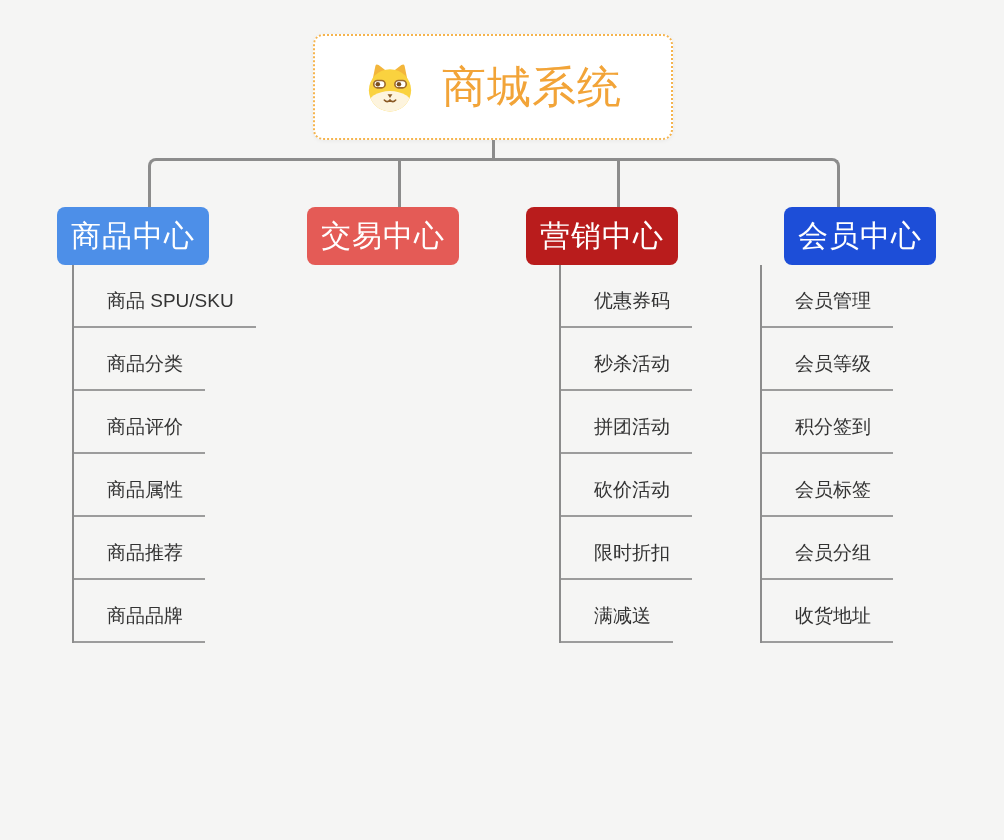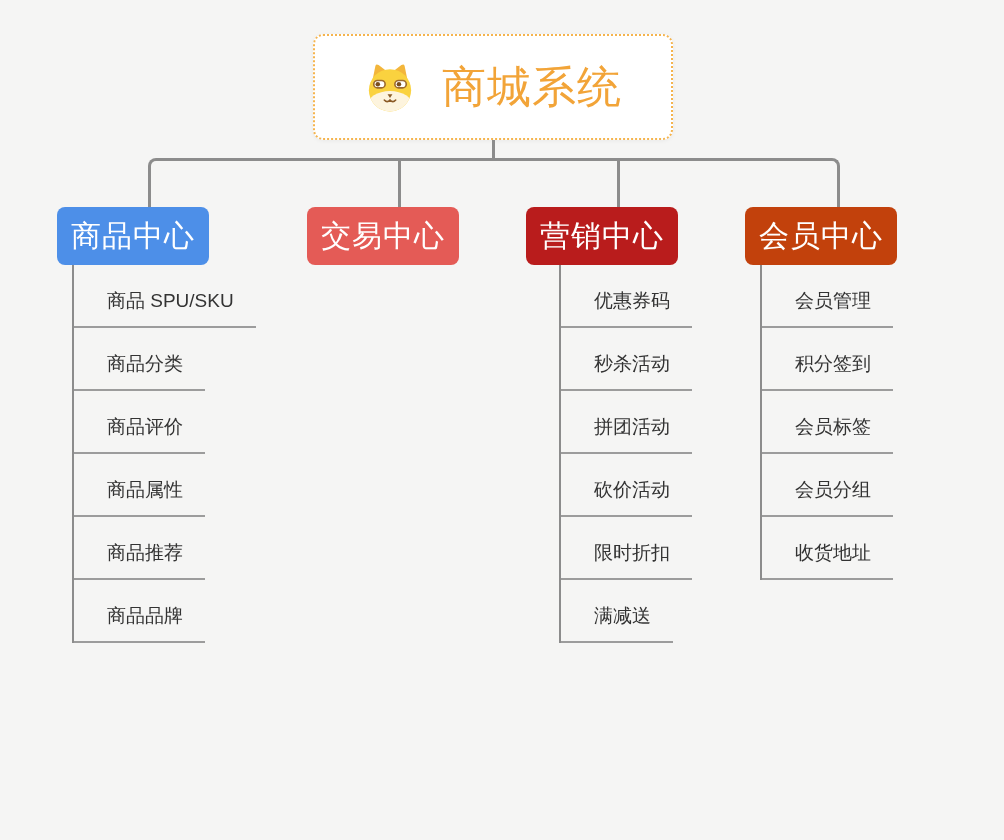--- a/index.html
+++ b/index.html
@@ -96,21 +96,21 @@
   </div>
 
   <div class="line root-stub"></div>
   <div class="bus"></div>
   <div class="line stub stub-1"></div>
   <div class="line stub stub-2"></div>
 
   <div class="branch-header bh-0" style="background: rgb(77, 143, 232);">商品中心</div>
   <div class="branch-header bh-1" style="background: rgb(228, 91, 86);">交易中心</div>
   <div class="branch-header bh-2" style="background: #b91c1c;">营销中心</div>
-  <div class="branch-header bh-3" style="background: #c2410c;">会员中心</div>
+  <div class="branch-header bh-3" style="background: #1d4ed8; margin-left: 39px;">会员中心</div>
 
   <div class="col col-0">
     <div class="leaf">商品 SPU/SKU</div>
     <div class="leaf">商品分类</div>
     <div class="leaf">商品评价</div>
     <div class="leaf">商品属性</div>
     <div class="leaf">商品推荐</div>
     <div class="leaf">商品品牌</div>
   </div>
 
@@ -119,19 +119,20 @@
     <div class="leaf">优惠券码</div>
     <div class="leaf">秒杀活动</div>
     <div class="leaf">拼团活动</div>
     <div class="leaf">砍价活动</div>
     <div class="leaf">限时折扣</div>
     <div class="leaf">满减送</div>
   </div>
 
   <div class="col col-3">
     <div class="leaf">会员管理</div>
+    <div class="leaf">会员等级</div>
     <div class="leaf">积分签到</div>
     <div class="leaf">会员标签</div>
     <div class="leaf">会员分组</div>
     <div class="leaf">收货地址</div>
   </div>
 
 </div>
 
 </body></html>

